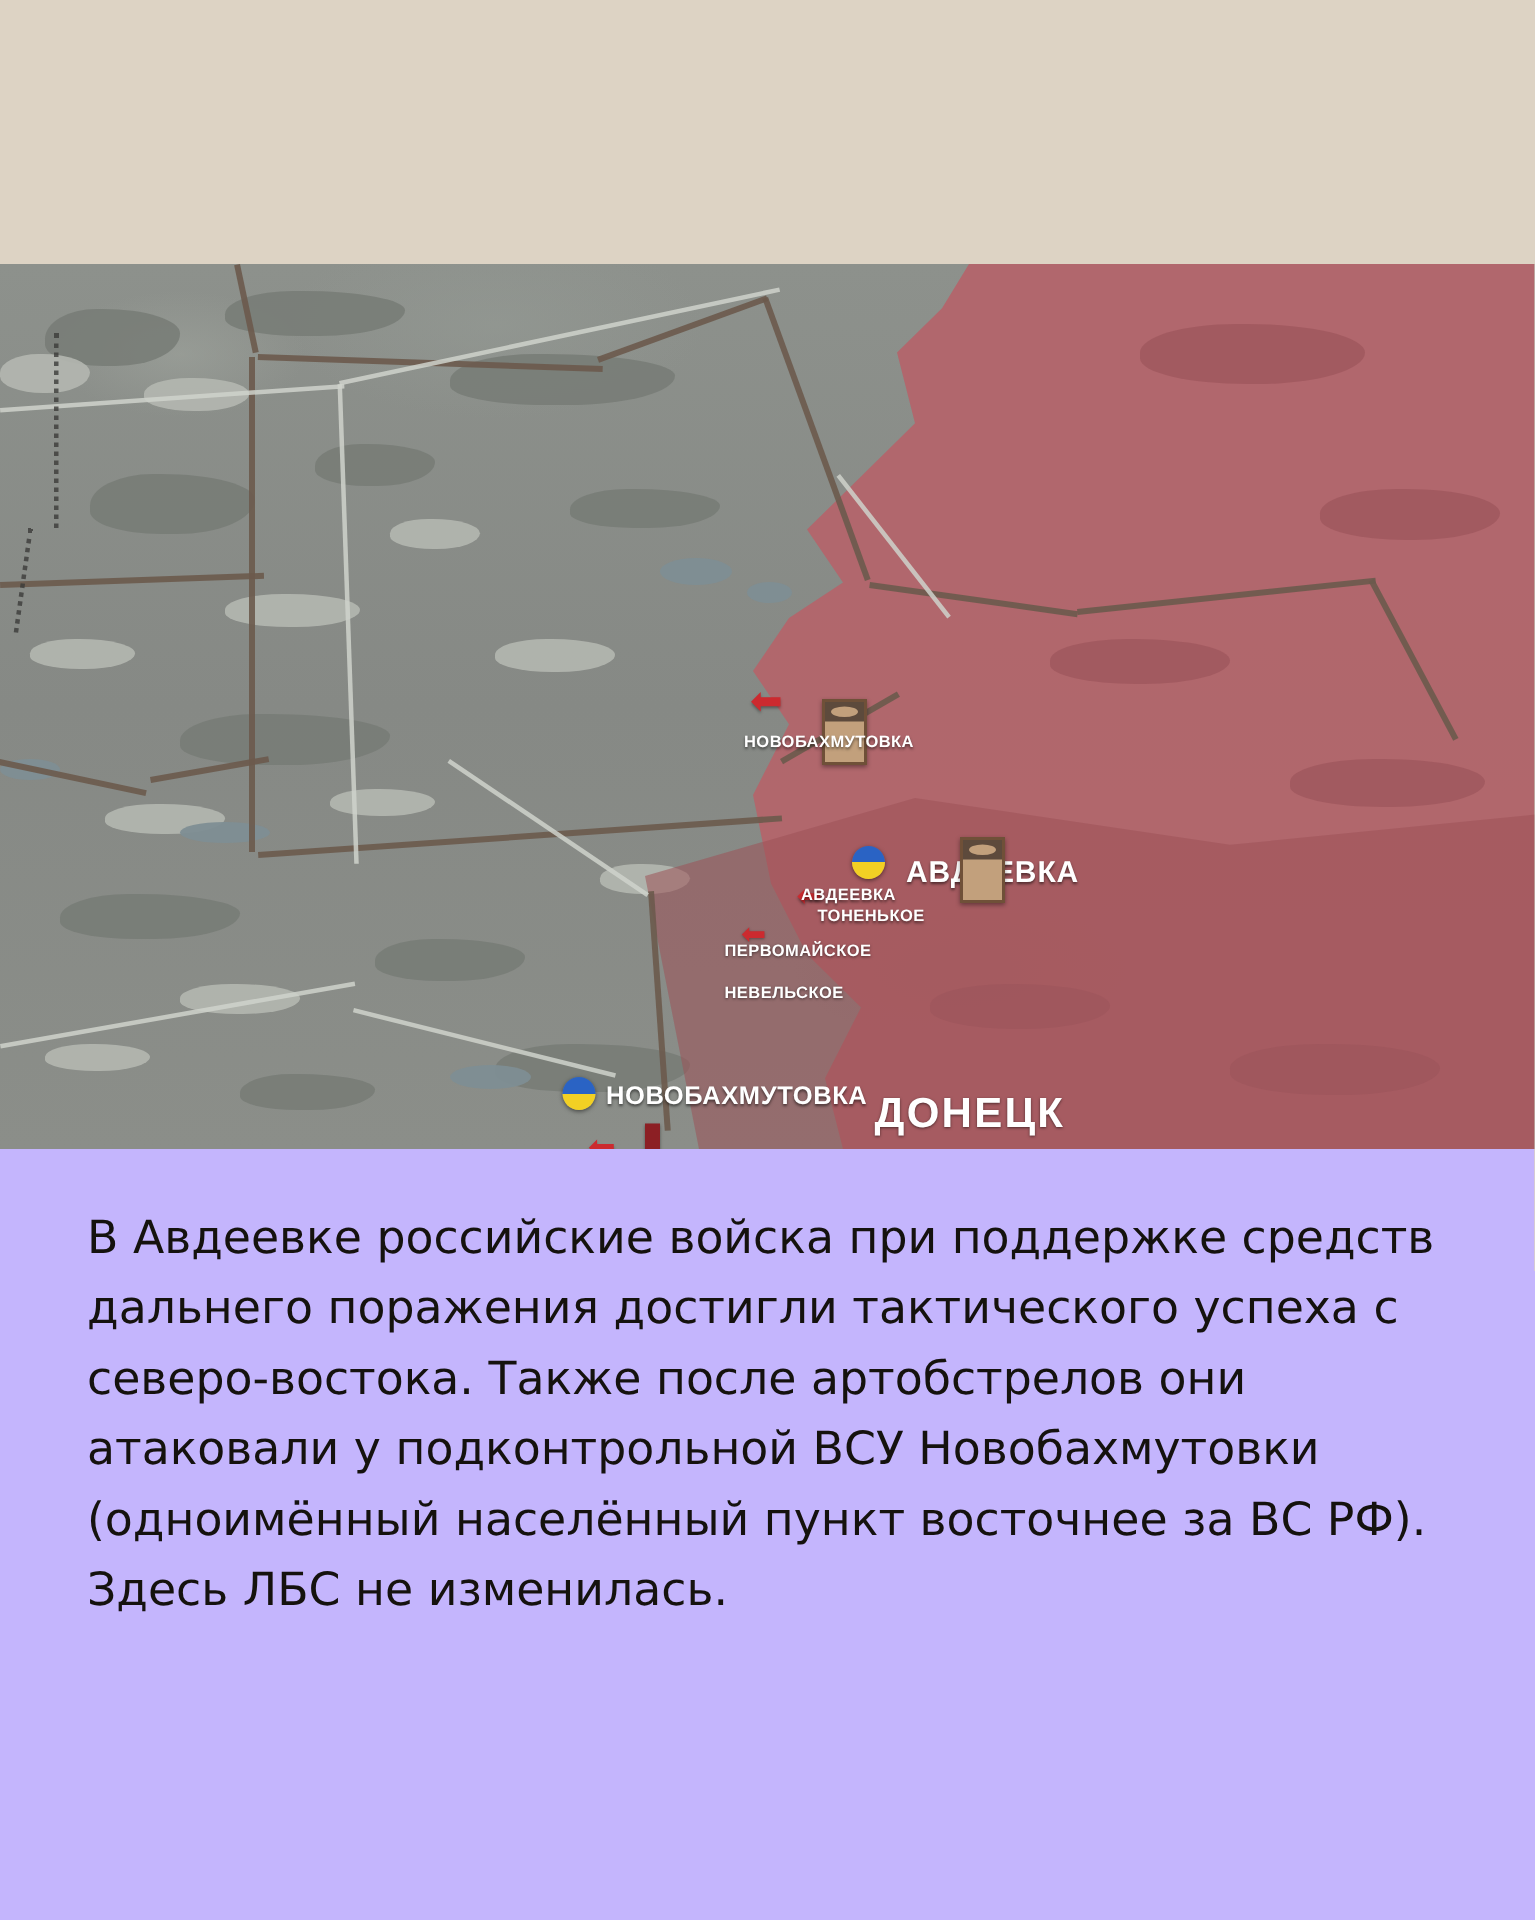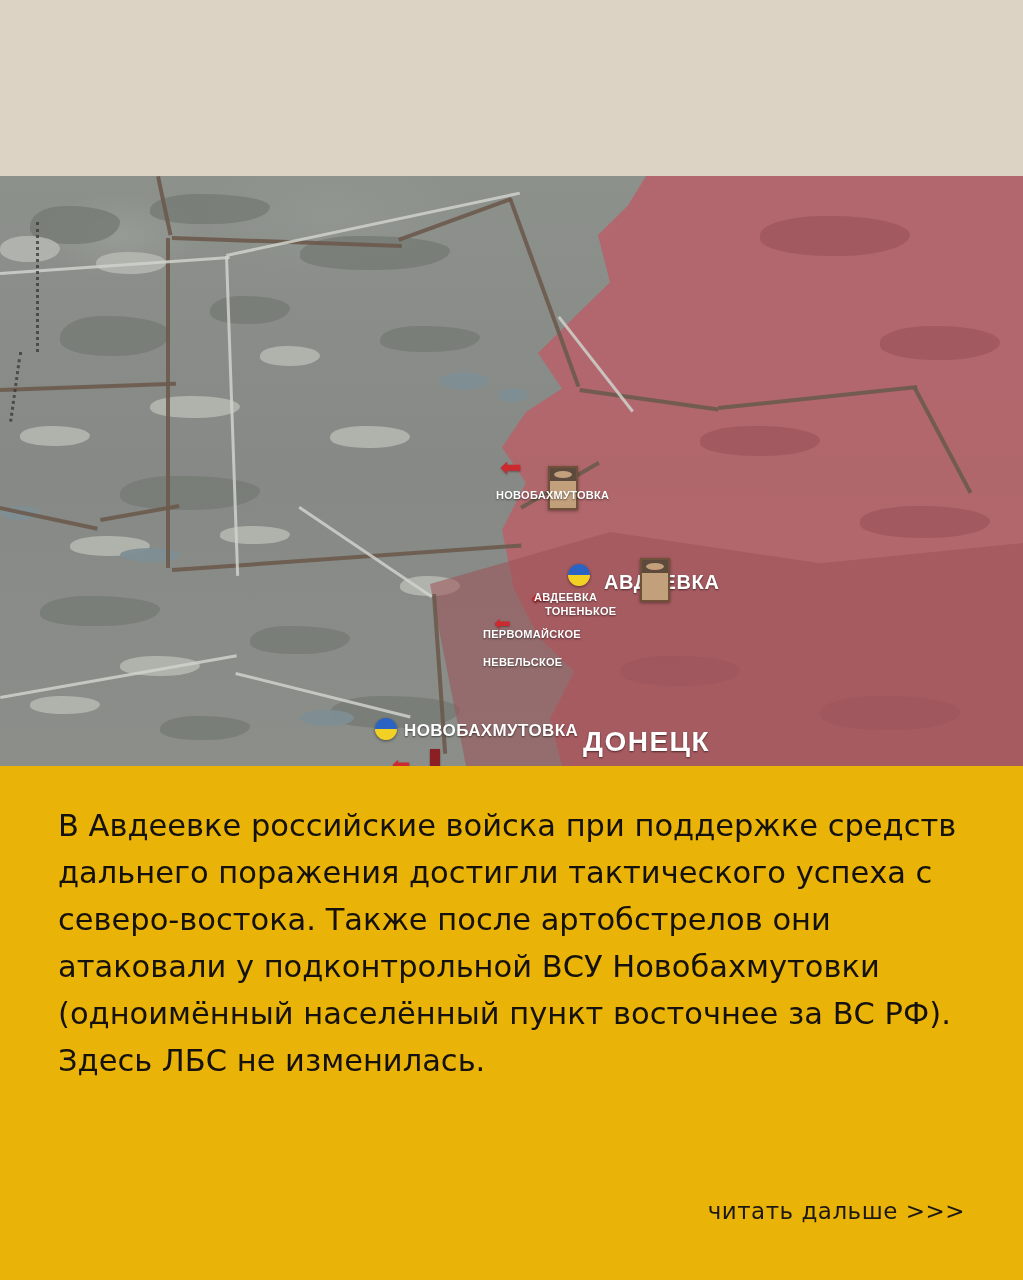--- a/index.html
+++ b/index.html
@@ -191,21 +191,21 @@
     text-shadow: 0 1px 2px rgba(0,0,0,0.35);
   }
 
   
   .caption {
     position: absolute;
     left: 0;
     top: 766px;
     width: 1023px;
     height: 514px;
-    background: #eab308;
+    background: #c4b5fd;
   }
   .caption-text {
     position: absolute;
     left: 58px;
     top: 36px;
     width: 905px;
     font-family: "DejaVu Sans", sans-serif;
     font-size: 30.5px;
     line-height: 47px;
     color: #15120e;
@@ -318,16 +318,15 @@
     <div class="label md" style="left:404px; top:545px;">НОВОБАХМУТОВКА</div>
     <div class="label xl" style="left:583px; top:550px;">ДОНЕЦК</div>
 
     <div class="arrow" style="left:392px; top:578px; font-size:22px;">⬅</div>
     <div class="redbar" style="left:430px; top:573px; height:28px;"></div>
 
   </div>
 
   <div class="caption">
     <div class="caption-text">В Авдеевке российские войска при поддержке средств дальнего поражения достигли тактического успеха с северо-востока. Также после артобстрелов они атаковали у подконтрольной ВСУ Новобахмутовки (одноимённый населённый пункт восточнее за ВС РФ). Здесь ЛБС не изменилась.</div>
-    <div class="read-more">читать дальше &gt;&gt;&gt;</div>
   </div>
 
 </div>
 
 </body></html>

